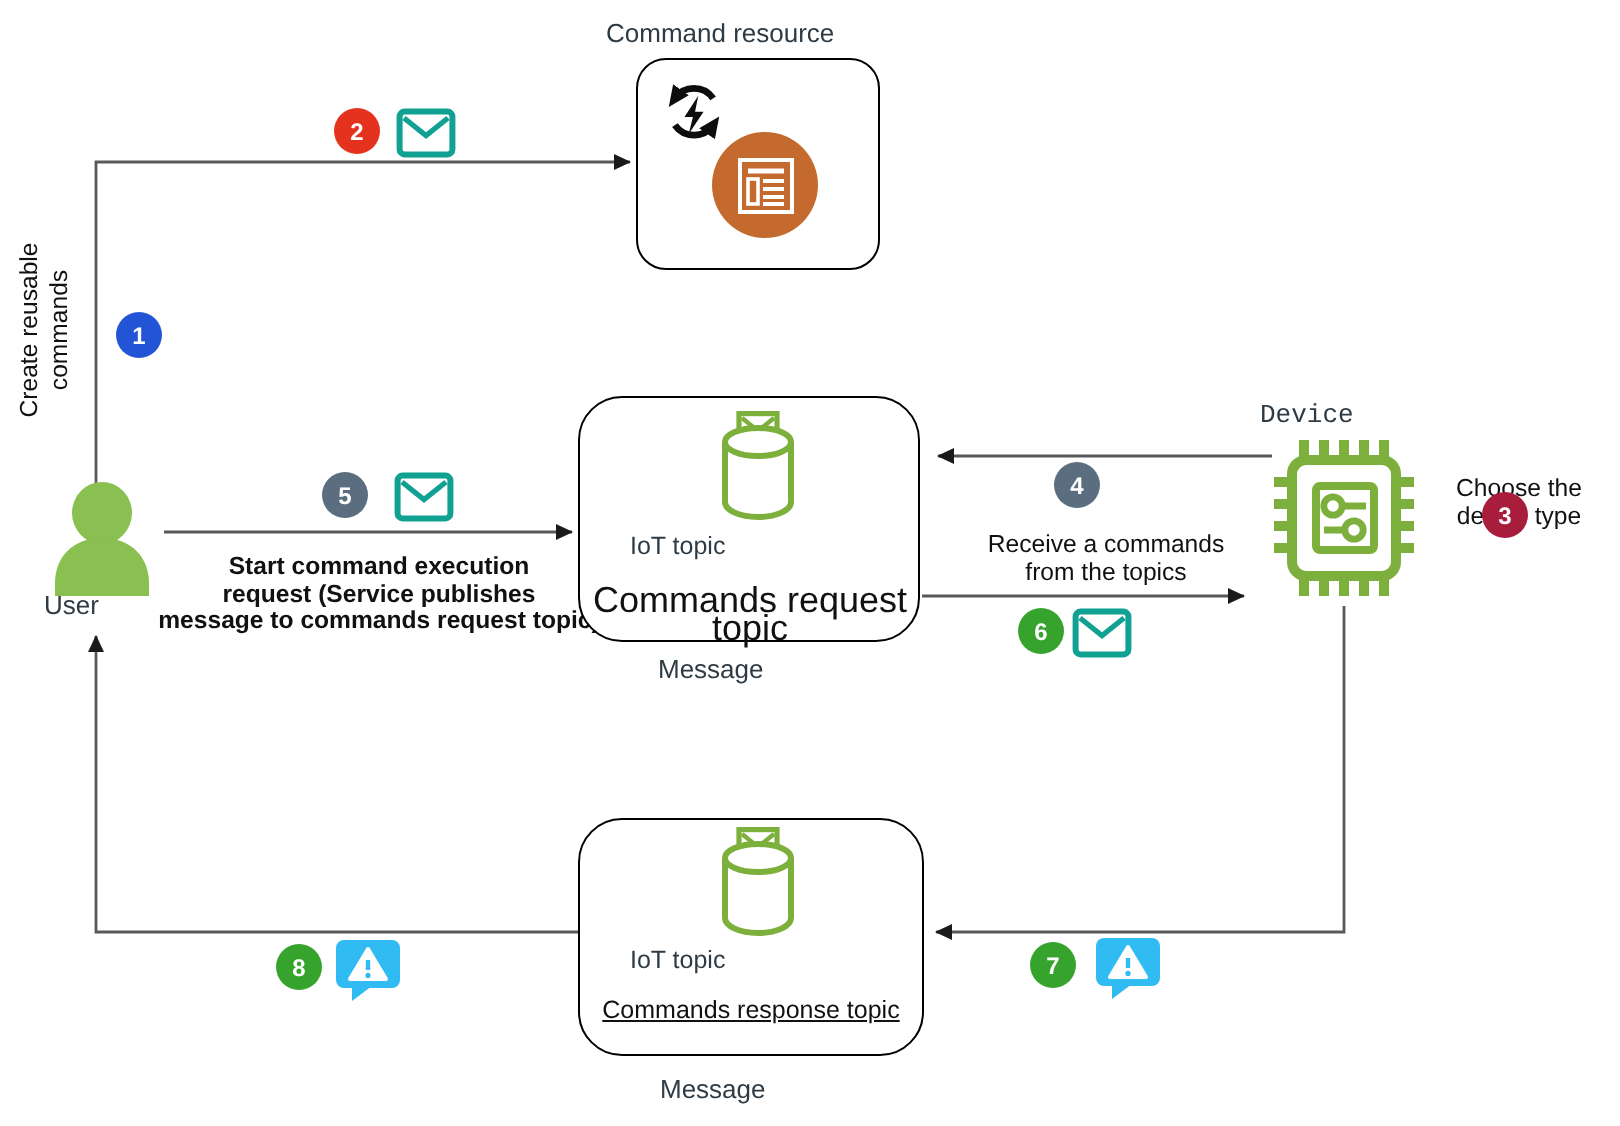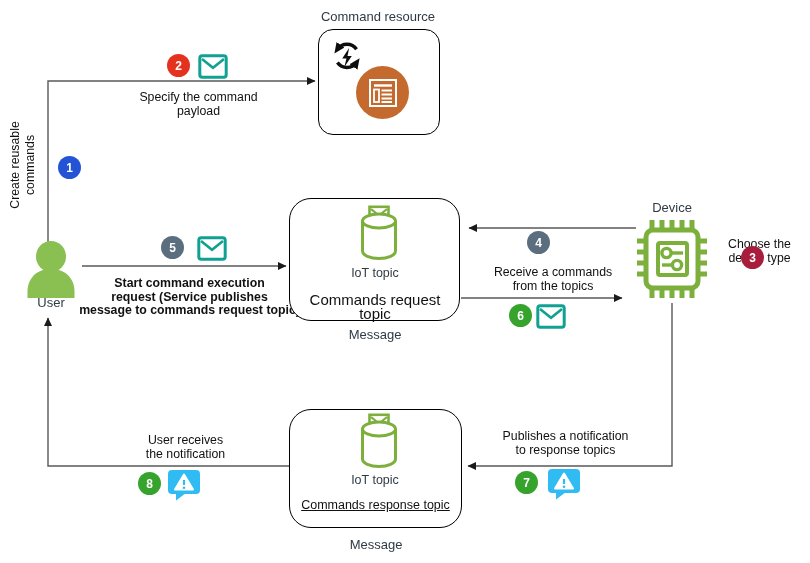--- a/index.html
+++ b/index.html
@@ -6,21 +6,21 @@
     --green:#7DAF3C; --person-green:#8ABF52; --teal:#11A192; --alert-blue:#30BCF2;
     --orange:#C56A2E; --line:#595959; --ink:#1a1a1a; --label:#2E3B44;
   }
   html,body{margin:0;padding:0;background:#fff;}
   #canvas{
     position:relative; width:810px; height:563px; background:#fff; overflow:hidden;
     font-family:"Liberation Sans", sans-serif; color:var(--ink);
   }
   .abs{position:absolute;}
   .t{white-space:pre-line; font-size:12.3px; line-height:14px; text-align:center; color:#111;}
-  .node-label{font-size:13px; text-align:center; color:var(--label);}
+  .node-label{font-size:13px; text-align:left; color:var(--label);}
   .box{
     position:absolute; background:#fff; border:1.5px solid #000; box-sizing:border-box;
   }
   .step-badge{
     position:absolute; width:23px; height:23px; border-radius:50%;
     display:flex; align-items:center; justify-content:center;
     color:#fff; font-size:12px; font-weight:bold;
   }
   .overlay{position:absolute; left:0; top:0; z-index:1;}
   .z2{z-index:2;} .z3{z-index:3;}
@@ -82,21 +82,21 @@
 
   <div class="abs z3" style="left:358px; top:205px;">
     <svg width="42" height="57" viewBox="0 0 42 57">
       <rect x="11.5" y="1.8" width="19" height="14" fill="#fff" stroke="var(--green)" stroke-width="2.6"></rect>
       <polyline points="13,4 21,10.5 29,4" fill="none" stroke="var(--green)" stroke-width="2.2"></polyline>
       <path d="M4.5,16 L4.5,46 A16.5,7.5 0 0 0 37.5,46 L37.5,16" fill="#fff" stroke="var(--green)" stroke-width="3"></path>
       <ellipse cx="21" cy="16" rx="16.5" ry="7" fill="#fff" stroke="var(--green)" stroke-width="3"></ellipse>
     </svg>
   </div>
   <div class="abs z3 node-label" style="left:315px; top:266px; width:120px; font-size:12.5px;">IoT topic</div>
-  <div class="abs z3 t" style="left:294px; top:293px; width:162px; font-size:15px;">Commands request topic</div>
+  <div class="abs z3 t" style="left:294px; top:293px; width:162px; font-size:18px;">Commands request topic</div>
   <div class="abs node-label" style="left:329px; top:327px; width:92px;">Message</div>
 
   <div class="box z2" style="left:289px; top:409px; width:173px; height:119px; border-radius:22px;"></div>
 
   <div class="abs z3" style="left:358px; top:413px;">
     <svg width="42" height="57" viewBox="0 0 42 57">
       <rect x="11.5" y="1.8" width="19" height="14" fill="#fff" stroke="var(--green)" stroke-width="2.6"></rect>
       <polyline points="13,4 21,10.5 29,4" fill="none" stroke="var(--green)" stroke-width="2.2"></polyline>
       <path d="M4.5,16 L4.5,46 A16.5,7.5 0 0 0 37.5,46 L37.5,16" fill="#fff" stroke="var(--green)" stroke-width="3"></path>
       <ellipse cx="21" cy="16" rx="16.5" ry="7" fill="#fff" stroke="var(--green)" stroke-width="3"></ellipse>
@@ -107,21 +107,21 @@
   <div class="abs node-label" style="left:330px; top:537px; width:92px;">Message</div>
 
   <div class="abs z2" style="left:22px; top:241px;">
     <svg width="58" height="57" viewBox="0 0 58 57">
       <path d="M29,28 C14,28 5.5,38 5.5,50.5 L5.5,57 L52.5,57 L52.5,50.5 C52.5,38 44,28 29,28 Z" fill="var(--person-green)"></path>
       <ellipse cx="29" cy="15.5" rx="15" ry="15.5" fill="var(--person-green)"></ellipse>
     </svg>
   </div>
   <div class="abs node-label z2" style="left:22px; top:295px; width:58px;">User</div>
 
-  <div class="abs node-label z2" style="left:630px; top:200px; width:84px;">Device</div>
+  <div class="abs node-label z2" style="left:630px; top:200px; width:84px;font-family:Liberation Mono, monospace;">Device</div>
   <div class="abs z2" style="left:634px; top:215px;">
     <svg width="76" height="88" viewBox="0 0 76 88">
       <g stroke="var(--green)" stroke-width="5">
         <line x1="18" y1="5" x2="18" y2="14"></line>
           <line x1="28" y1="5" x2="28" y2="14"></line>
         <line x1="38" y1="5" x2="38" y2="14"></line>
           <line x1="48" y1="5" x2="48" y2="14"></line>
         <line x1="58" y1="5" x2="58" y2="14"></line>
         <line x1="18" y1="74" x2="18" y2="83"></line>
           <line x1="28" y1="74" x2="28" y2="83"></line>
@@ -150,22 +150,20 @@
 commands</div>
   <div class="step-badge z3" style="left: 58px; top: 156px; background-color: rgb(36, 84, 214);">1</div>
 
   <div class="step-badge z3" style="left: 167px; top: 54px; background-color: rgb(228, 50, 30);">2</div>
   <div class="abs z3" style="left:198px; top:54px;">
     <svg width="30" height="25" viewBox="0 0 30 25">
       <rect x="1.8" y="1.8" width="26.4" height="21.4" rx="2.5" fill="#fff" stroke="var(--teal)" stroke-width="3"></rect>
       <polyline points="4,5 15,13.8 26,5" fill="none" stroke="var(--teal)" stroke-width="2.6"></polyline>
     </svg>
   </div>
-  <div class="abs t" style="left:126px; top:90px; width:145px;">Specify the command
-payload</div>
 
   <div class="abs t" style="left:712px; top:211px; width:95px;margin-top:26px;">Choose the
 device type</div>
   <div class="step-badge z3" style="left: 741px; top: 246px; background-color: rgb(168, 28, 60);">3</div>
 
   <div class="step-badge z3" style="left: 527px; top: 231px; background-color: rgb(90, 110, 127);">4</div>
 
   <div class="step-badge z3" style="left: 161px; top: 236px; background-color: rgb(90, 110, 127);">5</div>
   <div class="abs z3" style="left:197px; top:236px;">
     <svg width="30" height="25" viewBox="0 0 30 25">
@@ -180,35 +178,31 @@
   <div class="abs t" style="left:468px; top:265px; width:170px;">Receive a commands
 from the topics</div>
   <div class="step-badge z3" style="left: 509px; top: 304px; background-color: rgb(54, 164, 44);">6</div>
   <div class="abs z3" style="left:536px; top:304px;">
     <svg width="30" height="25" viewBox="0 0 30 25">
       <rect x="1.8" y="1.8" width="26.4" height="21.4" rx="2.5" fill="#fff" stroke="var(--teal)" stroke-width="3"></rect>
       <polyline points="4,5 15,13.8 26,5" fill="none" stroke="var(--teal)" stroke-width="2.6"></polyline>
     </svg>
   </div>
 
-  <div class="abs t" style="left:478px; top:429px; width:175px;">Publishes a notification
-to response topics</div>
   <div class="step-badge z3" style="left: 515px; top: 471px; background-color: rgb(54, 164, 44);">7</div>
   <div class="abs z3" style="left:547px; top:468px;">
     <svg width="34" height="32" viewBox="0 0 34 32">
       <rect x="1" y="1" width="32" height="24" rx="4" fill="var(--alert-blue)"></rect>
       <polygon points="9,24 19,24 9,31.5" fill="var(--alert-blue)"></polygon>
       <polygon points="17,5.5 26,20.5 8,20.5" fill="#fff" stroke="#fff" stroke-width="2" stroke-linejoin="round"></polygon>
       <line x1="17" y1="11" x2="17" y2="16" stroke="var(--alert-blue)" stroke-width="2.2"></line>
       <circle cx="17" cy="18.7" r="1.3" fill="var(--alert-blue)"></circle>
     </svg>
   </div>
 
-  <div class="abs t" style="left:108px; top:433px; width:155px;">User receives
-the notification</div>
   <div class="step-badge z3" style="left: 138px; top: 472px; background-color: rgb(54, 164, 44);">8</div>
   <div class="abs z3" style="left:167px; top:469px;">
     <svg width="34" height="32" viewBox="0 0 34 32">
       <rect x="1" y="1" width="32" height="24" rx="4" fill="var(--alert-blue)"></rect>
       <polygon points="9,24 19,24 9,31.5" fill="var(--alert-blue)"></polygon>
       <polygon points="17,5.5 26,20.5 8,20.5" fill="#fff" stroke="#fff" stroke-width="2" stroke-linejoin="round"></polygon>
       <line x1="17" y1="11" x2="17" y2="16" stroke="var(--alert-blue)" stroke-width="2.2"></line>
       <circle cx="17" cy="18.7" r="1.3" fill="var(--alert-blue)"></circle>
     </svg>
   </div>

